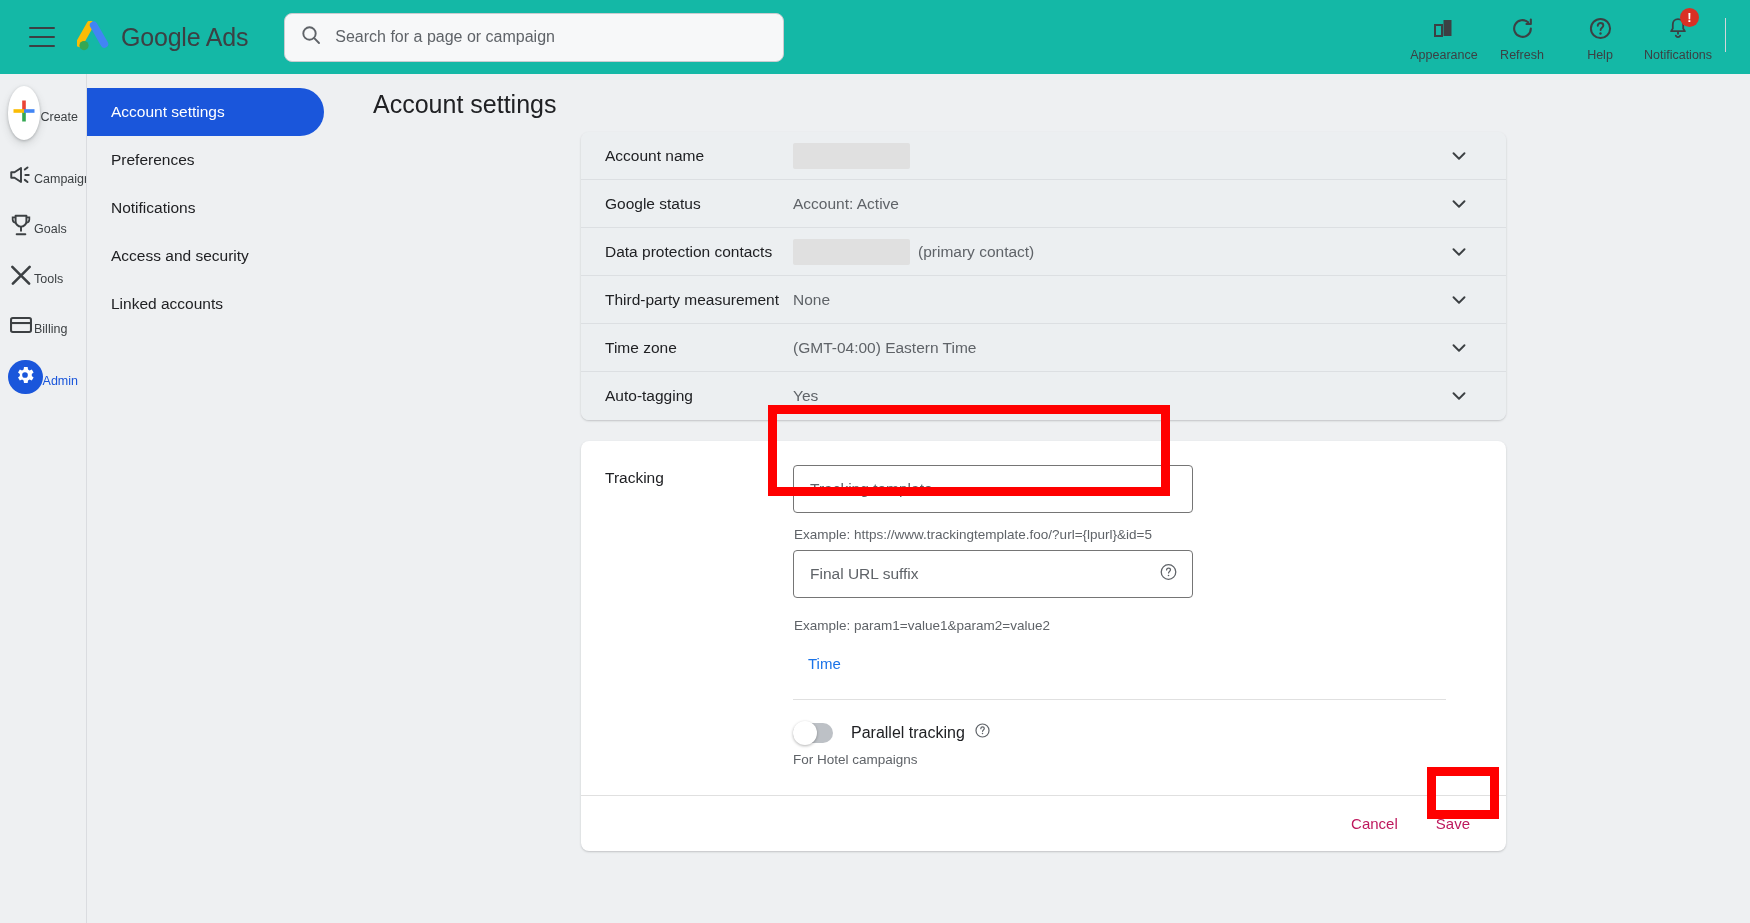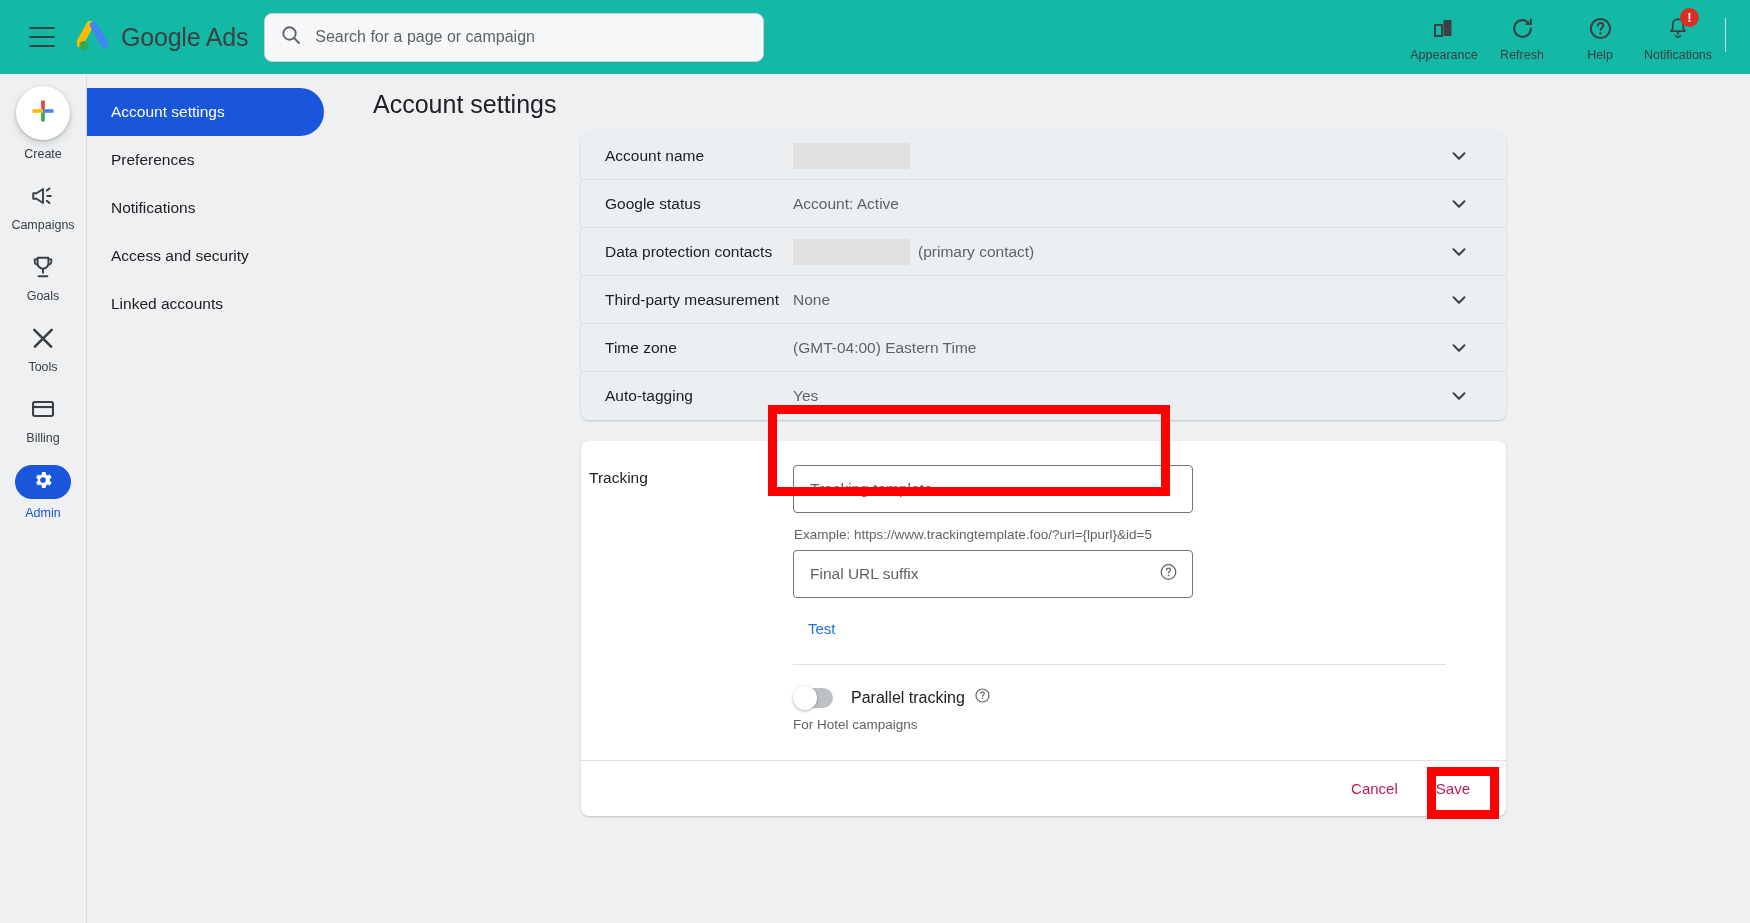--- a/index.html
+++ b/index.html
@@ -25,21 +25,21 @@
     display: flex; flex-direction: column; justify-content: space-between;
     cursor: pointer;
   }
   .hamburger span { display: block; height: 2px; background: #3c4043; border-radius: 1px; }
 
   .brand { display: flex; align-items: center; gap: 10px; cursor: pointer; }
   .brand-logo { width: 34px; height: 32px; }
   .brand-text { font-size: 25px; color: #3c4043; letter-spacing: -0.2px; white-space: nowrap; }
 
   .searchbox {
-    margin-left: 16px;
+    margin-left: 36px;
     width: 500px; height: 49px;
     background: #f7f8f9;
     border: 1px solid #c9ccd0;
     border-radius: 8px;
     display: flex; align-items: center;
     padding: 0 16px;
     cursor: text;
   }
   .searchbox svg { flex: none; }
   .search-placeholder {
@@ -69,21 +69,21 @@
   .topdivider { width: 1px; height: 34px; background: #d3d6da; margin: 12px 6px 0 8px; }
 
   
   .rail {
     position: absolute; top: 74px; left: 0; width: 86px; bottom: 0;
     background: #eef0f2;
     display: flex; flex-direction: column; align-items: center;
     padding-top: 12px;
   }
   .rail-item {
-    width: 70px; display: flex; flex-direction: column; align-items: center;
+    width: 70px; display: flex; flex-direction: row; align-items: center;
     cursor: pointer; margin-bottom: 20px;
   }
   .rail-create-circle {
     width: 54px; height: 54px; border-radius: 50%;
     background: #ffffff;
     box-shadow: 0 1px 3px rgba(60,64,67,0.3), 0 4px 8px rgba(60,64,67,0.15);
     display: flex; align-items: center; justify-content: center;
   }
   .rail-icon { height: 30px; display: flex; align-items: center; justify-content: center; }
   .rail-label { font-size: 12.5px; color: #3c4043; margin-top: 7px; }
@@ -147,21 +147,21 @@
   
   .tracking-card {
     margin-top: 21px;
     background: #ffffff;
     border-radius: 8px;
     box-shadow: 0 1px 2px rgba(60,64,67,0.25);
     position: relative;
   }
   .tracking-body { display: flex; padding: 24px 0 0 0; position: relative; }
   .tracking-label {
-    width: 212px; padding-left: 8px; padding-top: 4px;
+    width: 212px; padding-left: 24px; padding-top: 4px;
     font-size: 15.5px; color: #202124; flex: none;
   }
   .tracking-fields { flex: 1; padding-right: 30px; }
   .field {
     width: 400px; height: 48px;
     border: 1px solid #757575; border-radius: 4px;
     display: flex; align-items: center; padding: 0 16px;
     background: #fff;
     cursor: text;
     position: relative;
@@ -487,22 +487,23 @@
               <span class="ph">Final URL suffix</span>
               <span class="help-q">
                 <svg width="19" height="19" viewBox="0 0 24 24">
                   <circle cx="12" cy="12" r="9.2" fill="none" stroke="#5f6368" stroke-width="1.6"></circle>
                   <path d="M9.6 9.4c0-1.4 1.1-2.4 2.5-2.4s2.4 1 2.4 2.3c0 2-2.4 2-2.4 3.9" fill="none" stroke="#5f6368" stroke-width="1.6" stroke-linecap="round"></path>
                   <circle cx="12" cy="16.4" r="1.05" fill="#5f6368"></circle>
                 </svg>
               </span>
             </div>
 
-
-            <div class="test-link">Test</div>
+            <div class="example-text" style="margin-top:20px;">Example: param1=value1&amp;param2=value2</div>
+
+            <div class="test-link">Time</div>
 
             <div class="divider-h"></div>
 
             <div class="parallel-row">
               <div class="toggle">
                 <div class="knob"></div>
               </div>
               <div class="parallel-label">
                 <span>Parallel tracking</span>
                 <span>

